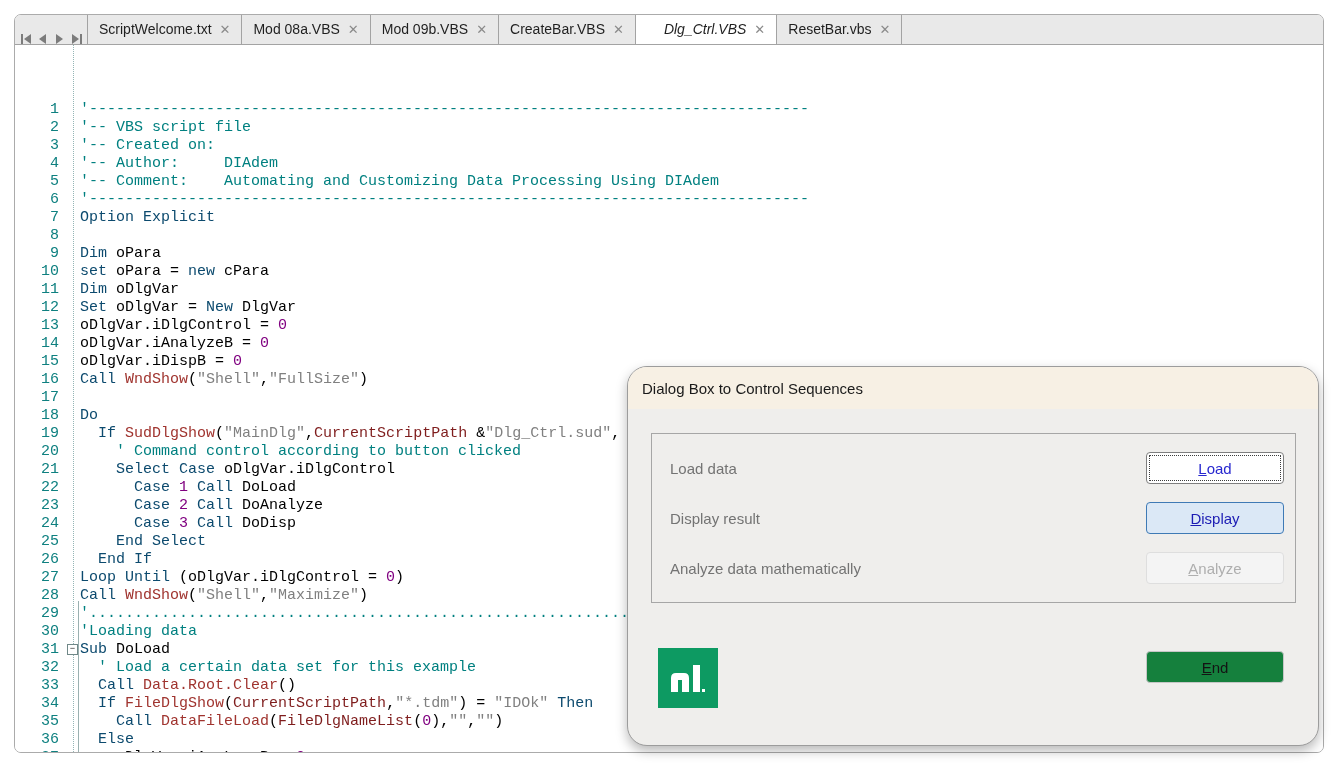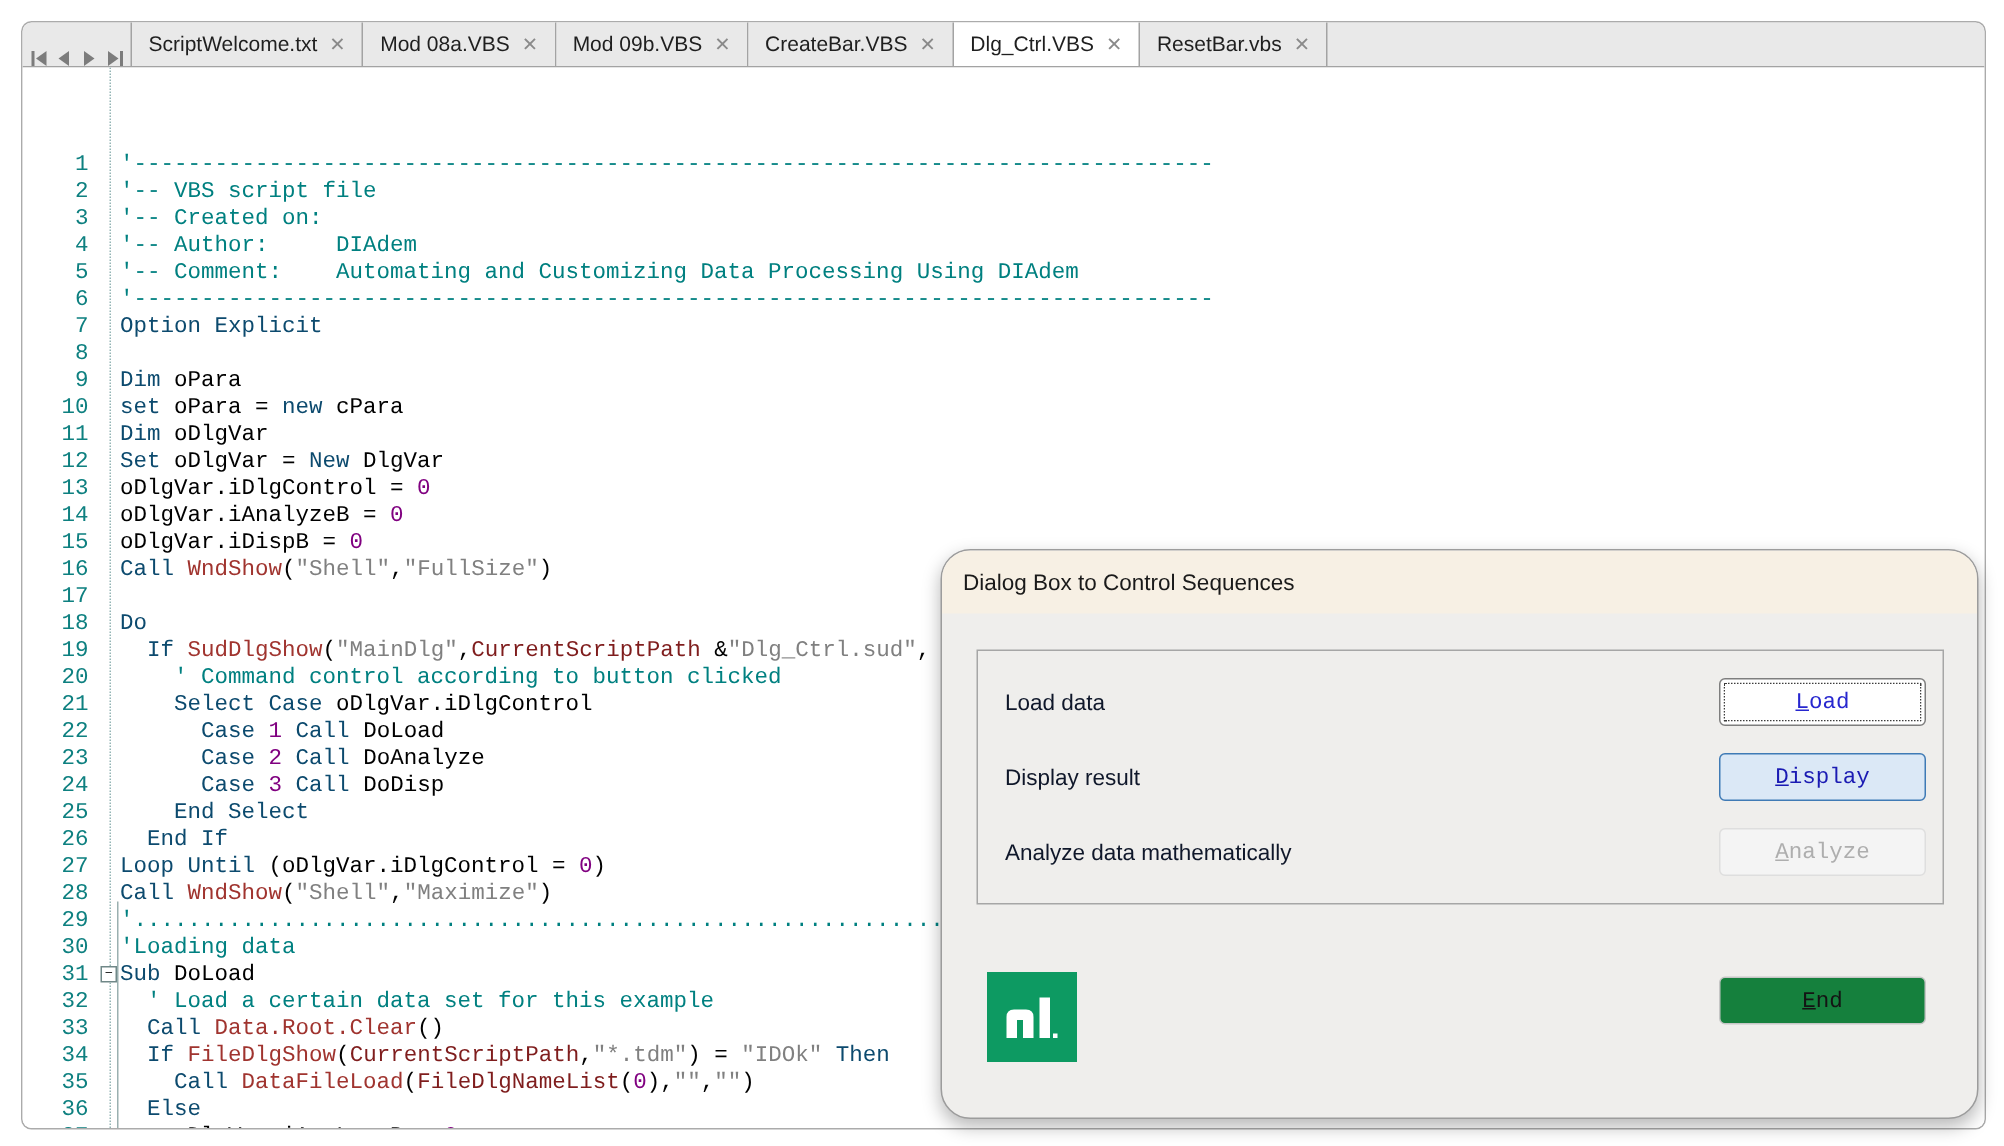--- a/index.html
+++ b/index.html
@@ -20,21 +20,21 @@
   .navbtn{width:17px;display:flex;align-items:center;justify-content:center;gap:1px;cursor:default;}
   .tri-l{width:0;height:0;border-top:5px solid transparent;border-bottom:5px solid transparent;border-right:7px solid #7c7c7c;}
   .tri-r{width:0;height:0;border-top:5px solid transparent;border-bottom:5px solid transparent;border-left:7px solid #7c7c7c;}
   .navbar-bar{width:2px;height:10px;background:#7c7c7c;}
   .tab{
     display:flex;align-items:center;gap:8px;padding:0 11px;
     border-right:1px solid #a3a3a3;font-size:14px;color:#1f1f1f;background:#e9e9e9;
   }
   .tab:first-of-type{border-left:1px solid #a3a3a3;}
   .tab.active{background:#ffffff;height:30px;}
-  .tab-label.italic{}
+  .tab-label.italic{font-style:italic;margin-left:17px;}
   .tab-close{color:#8a8a8a;font-size:13px;line-height:1;}
   
   .code{
     position:absolute;left:0;right:0;top:30px;bottom:0;background:#ffffff;
     font-family:"Liberation Mono", monospace;font-size:15px;line-height:18px;
     padding-top:2px;white-space:pre;overflow:hidden;
   }
   .gutter-sep{position:absolute;left:58px;top:0;bottom:0;border-left:1px dotted #94b5b5;}
   .fold-scope{position:absolute;left:63px;top:556px;height:178px;border-left:1px solid #9ab0b0;}
   .line{display:flex;height:18px;position:relative;}
@@ -61,24 +61,24 @@
   .dlg-title{
     height:42px;background:#f7f0e4;display:flex;align-items:center;
     padding-left:14px;font-size:15px;color:#1a1a1a;
   }
   .groupbox{
     position:absolute;left:23px;top:66px;width:645px;height:170px;box-sizing:border-box;
     border:1px solid #a6a6a6;
     padding:9px 11px 0 18px;display:flex;flex-direction:column;
   }
   .dlg-row{height:50px;display:flex;align-items:center;justify-content:space-between;}
-  .dlg-label{font-size:15px;color:#0f172a;}
+  .dlg-label{font-size:15px;color:#737373;}
   .btn{
     width:138px;height:32px;box-sizing:border-box;border-radius:4px;
-    font-family:Liberation Mono, monospace;font-size:15px;cursor:default;
+    font-family:Liberation Sans, sans-serif;font-size:15px;cursor:default;
   }
   .btn u{text-decoration:underline;}
   .btn.focused{
     background:#ffffff;border:1px solid #7e7e7e;color:#2727CF;
     outline:1px dotted #3c3c3c;outline-offset:-4px;
   }
   .btn.disabled{background:#f4f4f4;border:1px solid #dedede;color:#aeaeae;}
   .btn.highlighted{background:#DBE8F6;border:1px solid #3F7AB5;color:#1b1bb3;}
   .btn.normal{background:#15803d;border:1px solid #c6c6c6;color:#141414;}
   .end-btn{position:absolute;left:518px;top:284px;}

